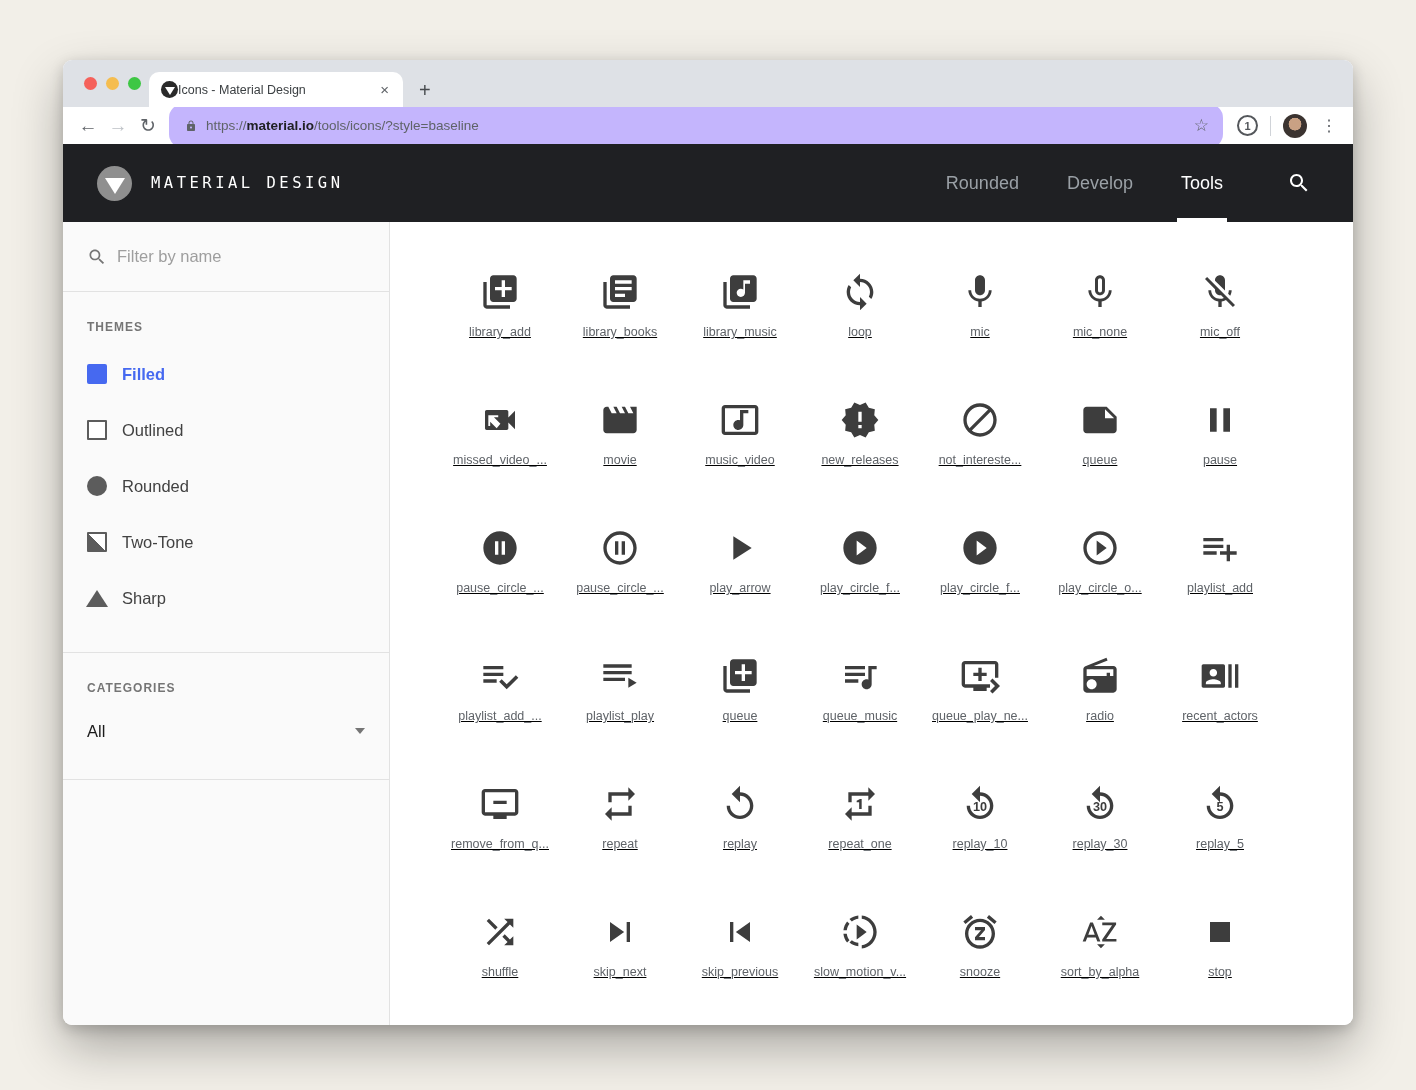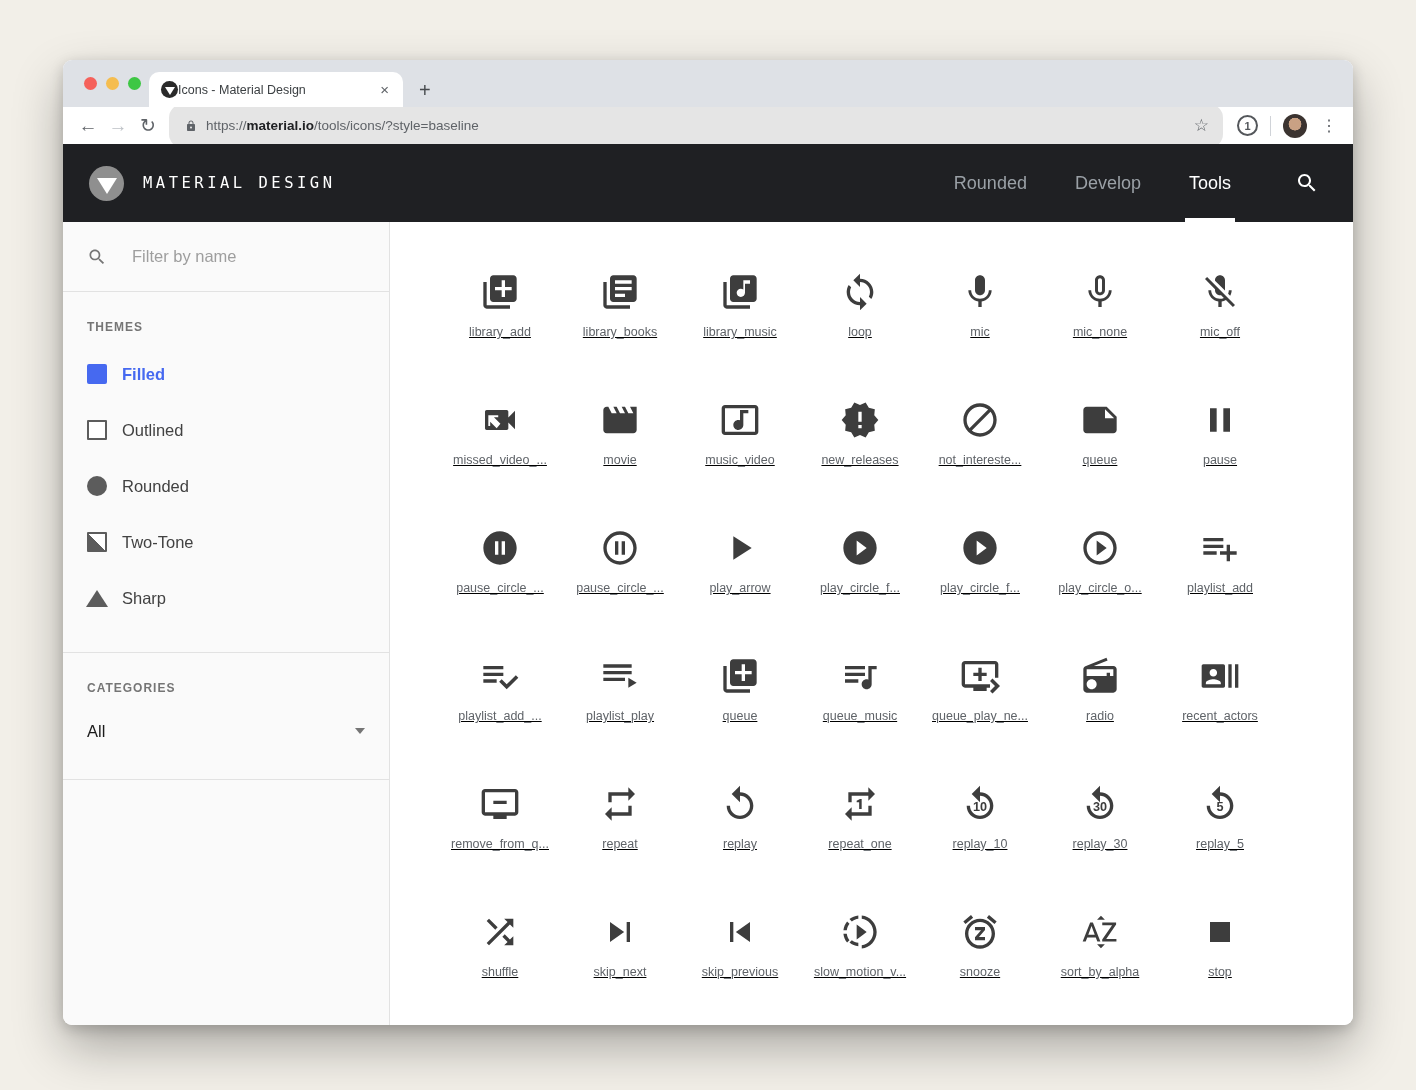--- a/index.html
+++ b/index.html
@@ -32,47 +32,47 @@
   .favicon .tri{width:0;height:0;border-left:5px solid transparent;border-right:5px solid transparent;border-top:8px solid #fff;margin-top:2px;}
   .tab-title{flex:1;font-size:12.5px;color:#3c4043;white-space:nowrap;overflow:hidden;}
   .tab-close{color:#5f6368;font-size:15px;line-height:1;padding:2px;cursor:default;}
   .newtab{position:absolute;left:356px;bottom:7px;color:#484b4f;font-size:20px;line-height:1;}
   
   .toolbar{height:37px;background:#fff;display:flex;align-items:center;padding:0 10px;flex:none;}
   .navbtn{width:30px;height:30px;display:flex;align-items:center;justify-content:center;
     font-size:19px;color:#5f6368;flex:none;}
   .navbtn.disabled{color:#bdc1c6;}
   .urlpill{
-    flex:1;height:44px;background:#e5e5e5;border-radius:14px;display:flex;align-items:center;
+    flex:1;height:44px;background:#c4b5fd;border-radius:14px;display:flex;align-items:center;
     padding:0 8px 0 16px;margin:15px 6px;min-width:0;
   }
   .lock-ic{flex:none;margin-right:9px;}
   .url{font-size:13.5px;color:#5f6368;white-space:nowrap;overflow:hidden;flex:1;}
   .url b{color:#202124;font-weight:bold;}
   .star{flex:none;font-size:17px;color:#5f6368;padding:0 6px;}
   .ext-ic{flex:none;width:17px;height:17px;border:2px solid #54575b;border-radius:50%;
     display:flex;align-items:center;justify-content:center;font-size:11px;font-weight:bold;color:#54575b;margin:0 8px;}
   .vsep{width:1px;height:20px;background:#d0d3d8;margin:0 4px;flex:none;}
   .avatar{flex:none;width:24px;height:24px;border-radius:50%;margin:0 8px;
     background:radial-gradient(circle at 50% 42%, #c9a184 0 34%, #3b3330 36% 100%);}
   .dots{flex:none;font-size:16px;color:#5f6368;padding:0 6px;letter-spacing:0;}
   
-  .mdheader{height:78px;background:#1f2023;display:flex;align-items:center;padding:0 26px;flex:none;}
+  .mdheader{height:78px;background:#1f2023;display:flex;align-items:center;padding:0 34px;flex:none;}
   .logo{width:35px;height:35px;border-radius:50%;background:#8f8f8f;display:flex;align-items:center;justify-content:center;flex:none;}
   .logo .tri{width:0;height:0;border-left:10px solid transparent;border-right:10px solid transparent;border-top:16px solid #fff;margin-top:5px;}
   .brand{margin-left:19px;color:#fff;font-family:"DejaVu Sans Mono", monospace;font-size:15.5px;letter-spacing:3.5px;}
   .mdnav{margin-left:auto;display:flex;align-items:stretch;height:100%;}
   .mdnav .item{display:flex;align-items:center;padding:0 24px;font-size:18px;color:#9aa0a6;position:relative;}
   .mdnav .item.active{color:#fff;}
   .mdnav .item.active::after{content:"";position:absolute;left:20px;right:20px;bottom:0;height:4px;background:#fff;}
   .hsearch{display:flex;align-items:center;padding:0 8px 0 40px;}
   
   .content{flex:1;display:flex;min-height:0;}
   .sidebar{width:327px;flex:none;background:#fafafa;border-right:1px solid #e2e2e2;box-sizing:border-box;}
-  .search-row{height:69px;display:flex;align-items:center;gap:23px;padding:0 24px;border-bottom:1px solid #e2e2e2;}
+  .search-row{height:69px;display:flex;align-items:center;gap:8px;padding:0 24px;border-bottom:1px solid #e2e2e2;}
   .filter-input{border:none;outline:none;background:transparent;font-size:16.5px;color:#212121;flex:1;
     font-family:"Liberation Sans", sans-serif;}
   .filter-input::placeholder{color:#9e9e9e;}
   .side-section{padding:28px 24px 26px;border-bottom:1px solid #e2e2e2;}
   .side-label{font-size:12px;font-weight:bold;letter-spacing:1px;color:#757575;margin-bottom:12px;}
   .theme-item{height:56px;display:flex;align-items:center;gap:15px;cursor:default;}
   .ticon{width:20px;display:flex;align-items:center;justify-content:center;flex:none;}
   .sq-filled{width:20px;height:20px;border-radius:2px;background:#4669f0;}
   .sq-outline{width:16px;height:16px;border:2px solid #5c5c5c;border-radius:1px;background:#fff;}
   .circ{width:20px;height:20px;border-radius:50%;background:#5c5c5c;}

